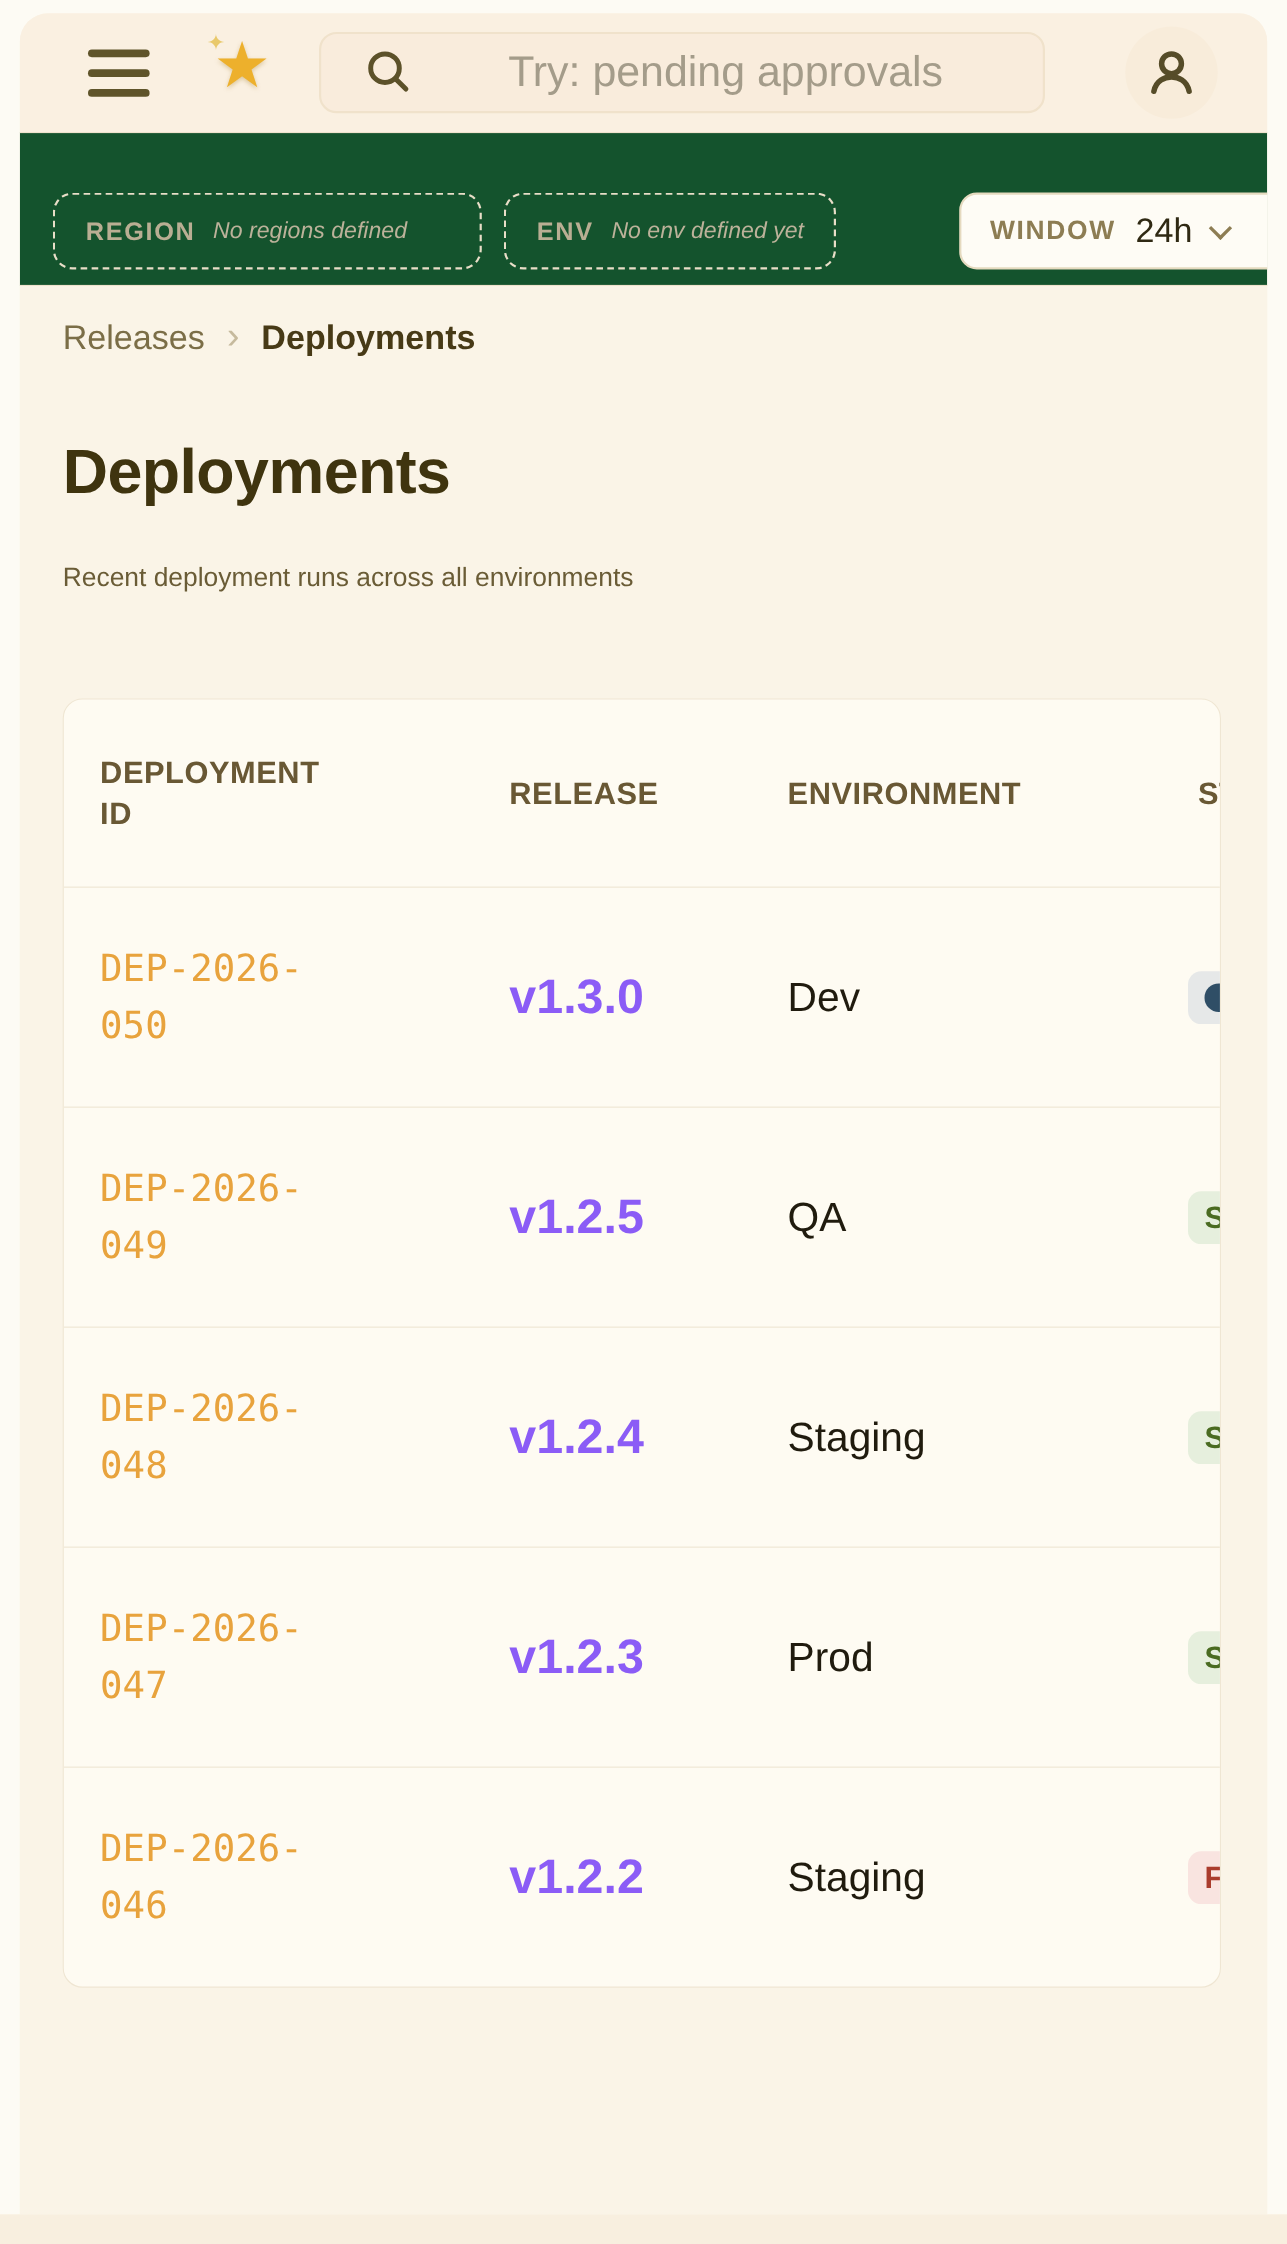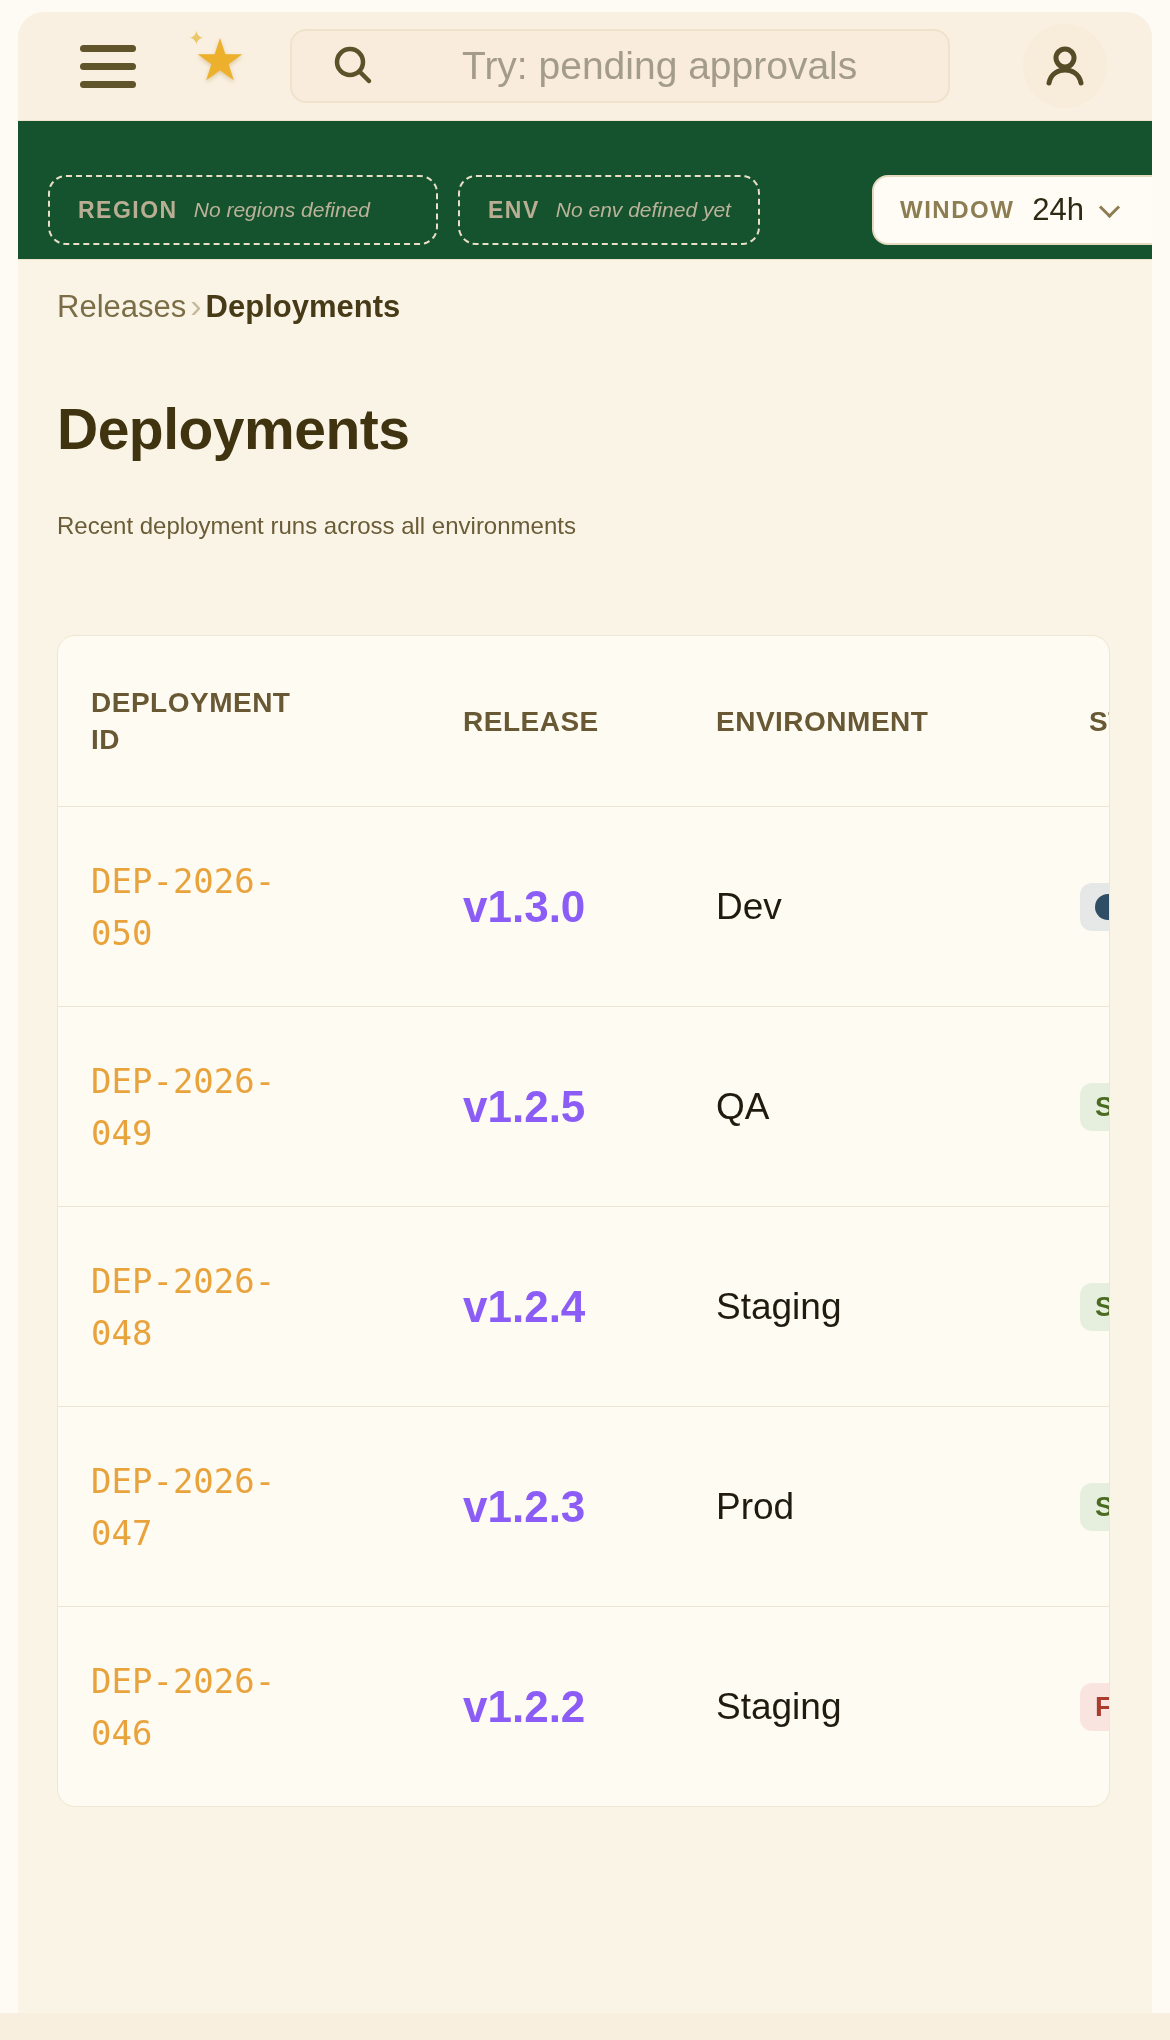--- a/index.html
+++ b/index.html
@@ -60,21 +60,21 @@
     margin-left:auto; margin-right:-56px; width:336px; height:70px; flex:none;
     background:#fefcf5; border:2px solid #e5dabf; border-radius:16px;
     display:flex; align-items:center; padding:0 26px; gap:18px; cursor:pointer;
     white-space:nowrap;
   }
   .pill-window .flabel { font-size:24px; font-weight:700; letter-spacing:1.5px; color:#8d7d53; }
   .pill-window .fvalue { font-size:31px; font-weight:500; color:#2f2913; }
   .chev { width:15px; height:15px; border-right:3px solid #8d7d53; border-bottom:3px solid #8d7d53; transform:rotate(45deg); margin-top:-6px; flex:none; }
   
   .main { flex:1; background:#faf4e7; padding:28px 0 0 39px; }
-  .breadcrumb { display:flex; align-items:center; gap:4px; font-size:31px; }
+  .breadcrumb { display:flex; align-items:center; gap:20px; font-size:31px; }
   .breadcrumb .parent  { color:#7b6e47; cursor:pointer; }
   .breadcrumb .sep     { color:#c6ba9d; font-size:34px; line-height:1; padding-bottom:4px; }
   .breadcrumb .current { color:#473a16; font-weight:700; }
   h1.title { margin-top:70px; font-size:57px; line-height:66px; font-weight:700; color:#3f340f; letter-spacing:-.5px; }
   p.subtitle { margin-top:40px; max-width:640px; font-size:24px; line-height:47px; color:#6a5c36; }
   
   .card {
     margin-top:86px; width:1053px;
     background:#fefbf2; border:1px solid #efe6d3; border-radius:18px;
     overflow:hidden;

